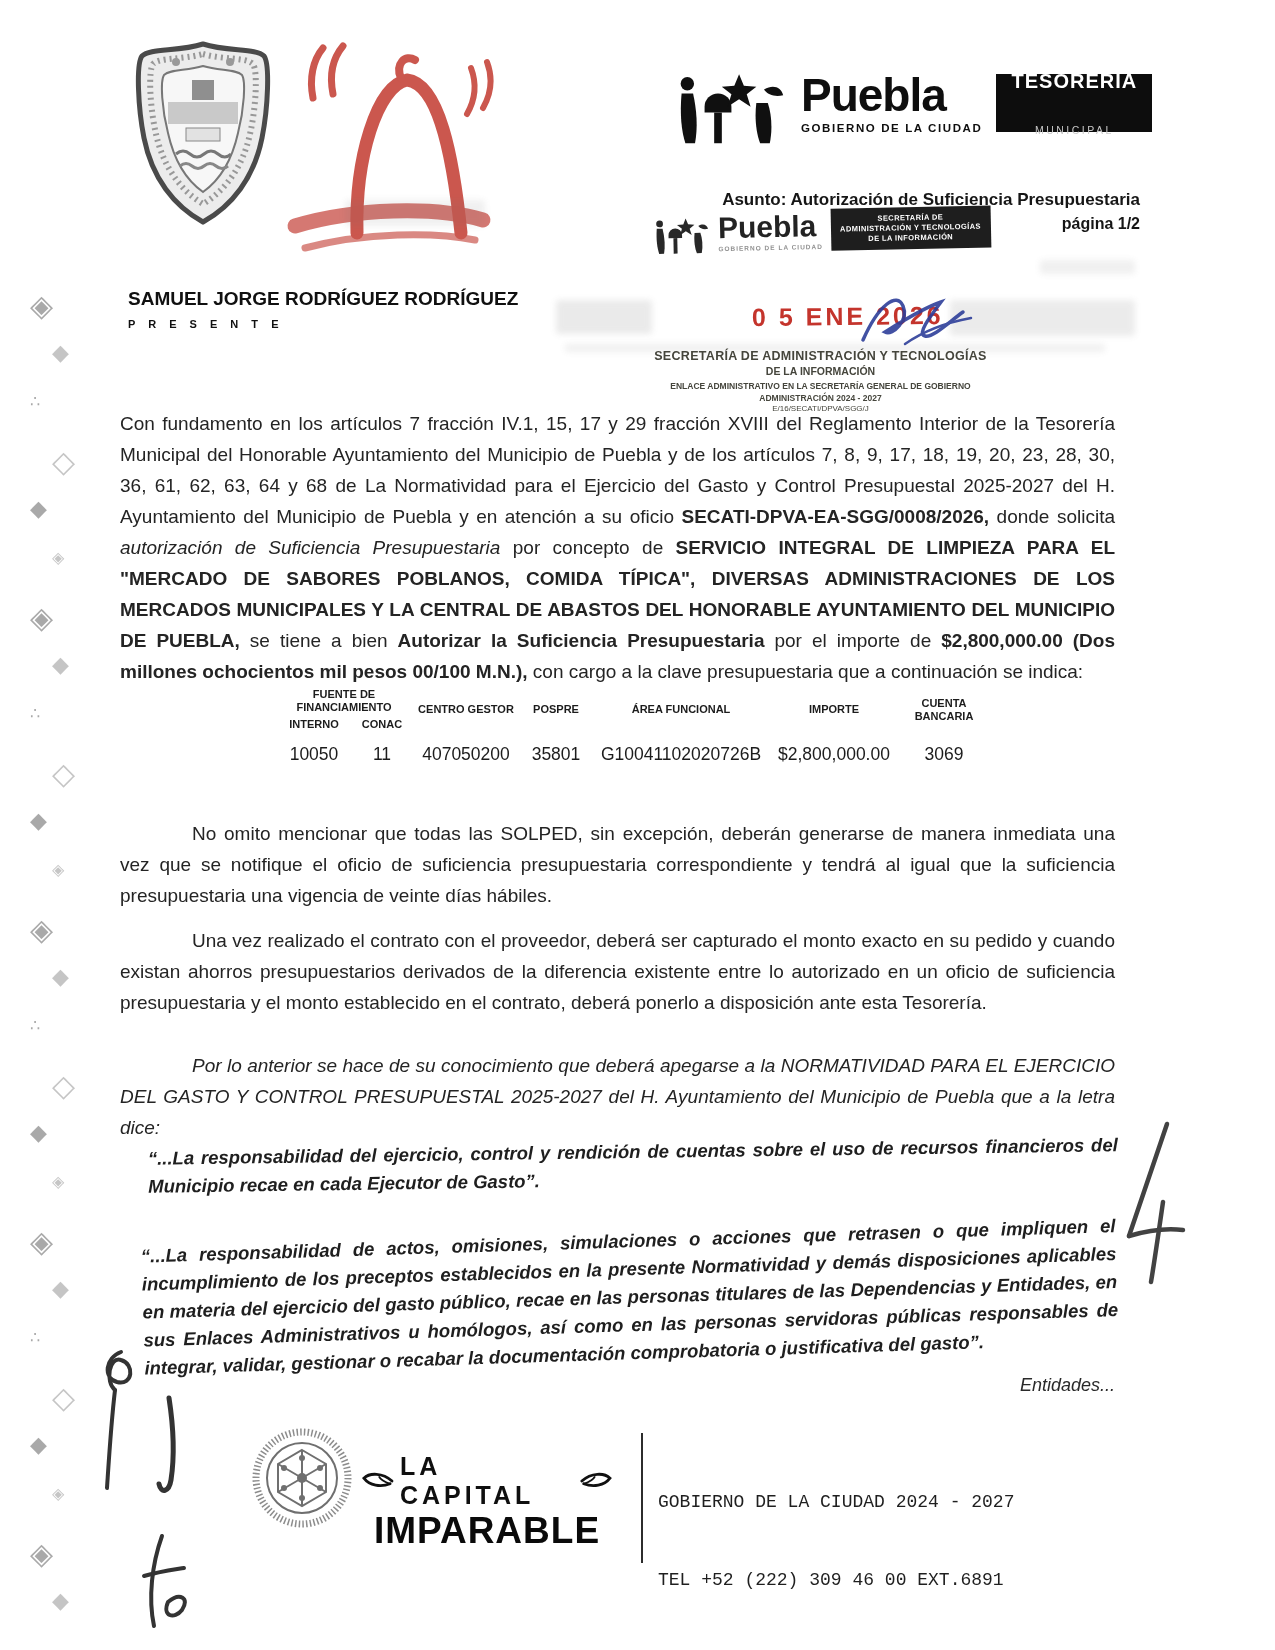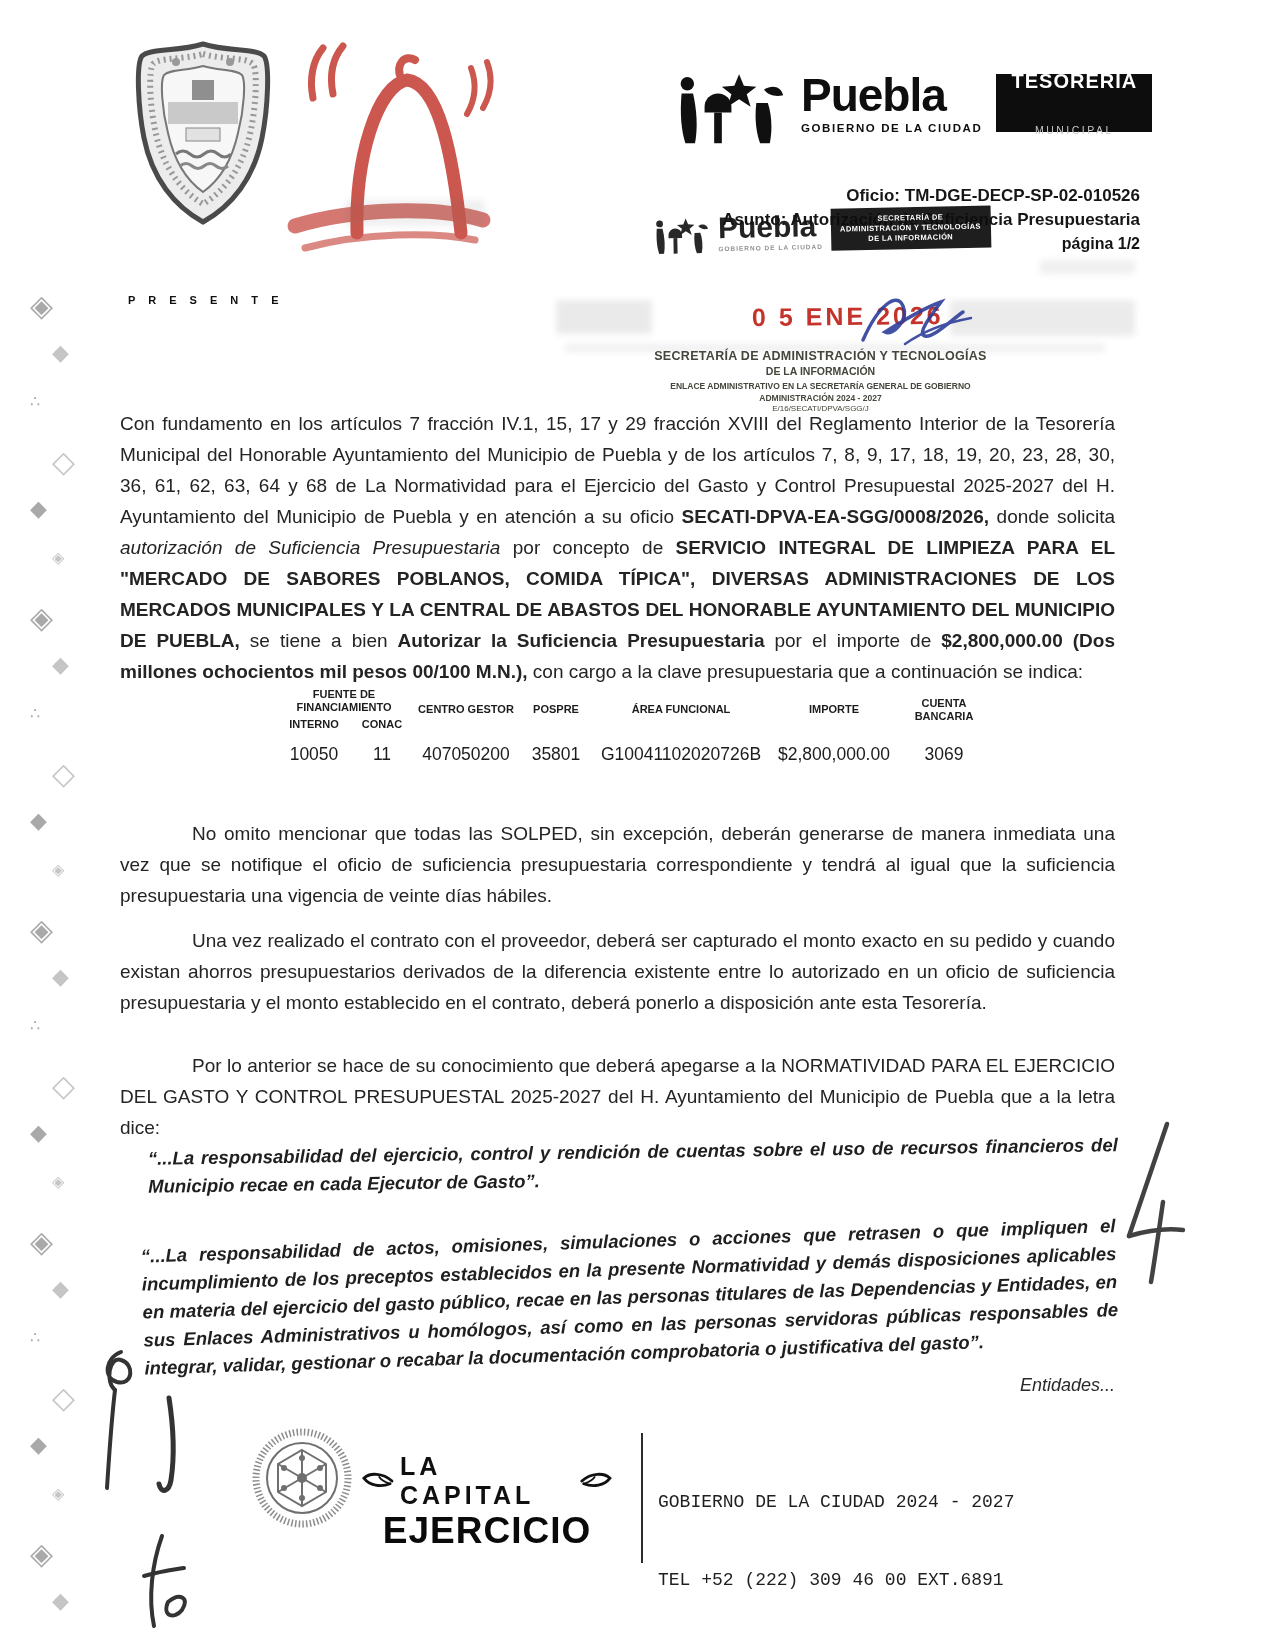--- a/index.html
+++ b/index.html
@@ -137,21 +137,20 @@
       <div class="brandname">Puebla</div>
       <div class="brandsub">GOBIERNO DE LA CIUDAD</div>
     </div>
     <div class="blackbox tes-box">
       <div class="tes1">TESORERÍA</div>
       <div class="tes2">MUNICIPAL</div>
     </div>
   </div>
 
   <div class="abs oficio-block" style="left:640px;top:186px;">
-    <div class="oficio-line">Oficio: TM-DGE-DECP-SP-02-010526</div>
     <div class="asunto-line">Asunto: Autorización de Suficiencia Presupuestaria</div>
     <div class="pagina-line">página 1/2</div>
   </div>
 
   <div class="bleed" style="left:345px;top:200px;width:140px;height:26px;opacity:.10;"></div>
   <div class="bleed" style="left:556px;top:300px;width:96px;height:34px;opacity:.14;"></div>
   <div class="bleed" style="left:950px;top:300px;width:185px;height:36px;opacity:.13;"></div>
   <div class="bleed" style="left:565px;top:344px;width:540px;height:8px;opacity:.10;"></div>
   <div class="bleed" style="left:1040px;top:260px;width:95px;height:14px;opacity:.10;"></div>
 
@@ -172,20 +171,21 @@
       <div class="mini-sub">GOBIERNO DE LA CIUDAD</div>
     </div>
     <div class="blackbox mini-box">
       <div>SECRETARÍA DE</div>
       <div>ADMINISTRACIÓN Y TECNOLOGÍAS</div>
       <div>DE LA INFORMACIÓN</div>
     </div>
   </div>
 
   <div class="abs addressee" style="left:128px;top:287px;">
+    <div class="addr1">SAMUEL JORGE RODRÍGUEZ RODRÍGUEZ</div>
     <div class="addr4">P R E S E N T E</div>
   </div>
 
   <div class="abs datestamp" style="left:752px;top:302px;">0 5 ENE 2026</div>
 
   <svg class="abs" style="left:845px;top:278px;" width="140" height="80" viewBox="0 0 140 80">
     <g fill="none" stroke="#2e3f9a" stroke-width="3.5" stroke-linecap="round" opacity=".9">
       <path d="M18 62 C34 26 52 14 58 28 C64 42 48 58 40 54 C56 44 78 30 96 24 C84 40 72 56 80 58 C88 60 104 44 118 34"></path>
       <path d="M60 66 C80 52 104 44 126 40" stroke-width="2.5"></path>
     </g>
@@ -233,21 +233,21 @@
         <td>G10041102020726B</td>
         <td>$2,800,000.00</td>
         <td>3069</td>
       </tr>
     </tbody>
       </table>
   </div>
 
   <div class="abs para indent" style="left:120px;top:818px;width:995px;">No omito mencionar que todas las SOLPED, sin excepción, deberán generarse de manera inmediata una vez que se notifique el oficio de suficiencia presupuestaria correspondiente y tendrá al igual que la suficiencia presupuestaria una vigencia de veinte días hábiles.</div>
   <div class="abs para indent" style="left:120px;top:925px;width:995px;">Una vez realizado el contrato con el proveedor, deberá ser capturado el monto exacto en su pedido y cuando existan ahorros presupuestarios derivados de la diferencia existente entre lo autorizado en un oficio de suficiencia presupuestaria y el monto establecido en el contrato, deberá ponerlo a disposición ante esta Tesorería.</div>
-  <div class="abs para indent" style="left:120px;top:1050px;width:995px;">Por lo anterior se hace de su conocimiento que deberá apegarse a la NORMATIVIDAD PARA EL EJERCICIO DEL GASTO Y CONTROL PRESUPUESTAL 2025-2027 del H. Ayuntamiento del Municipio de Puebla que a la letra dice:</div>
+  <div class="abs para indent" style="left:120px;top:1050px;width:995px;font-style:italic;">Por lo anterior se hace de su conocimiento que deberá apegarse a la NORMATIVIDAD PARA EL EJERCICIO DEL GASTO Y CONTROL PRESUPUESTAL 2025-2027 del H. Ayuntamiento del Municipio de Puebla que a la letra dice:</div>
 
   <div class="abs quote" style="left:148px;top:1138px;width:970px;transform:rotate(-.8deg);">“...La responsabilidad del ejercicio, control y rendición de cuentas sobre el uso de recursos financieros del Municipio recae en cada Ejecutor de Gasto”.</div>
   <div class="abs quote" style="left:140px;top:1212px;width:975px;transform:rotate(-1.8deg);transform-origin:right top;">“...La responsabilidad de actos, omisiones, simulaciones o acciones que retrasen o que impliquen el incumplimiento de los preceptos establecidos en la presente Normatividad y demás disposiciones aplicables en materia del ejercicio del gasto público, recae en las personas titulares de las Dependencias y Entidades, en sus Enlaces Administrativos u homólogos, así como en las personas servidoras públicas responsables de integrar, validar, gestionar o recabar la documentación comprobatoria o justificativa del gasto”.</div>
 
   <svg class="abs" style="left:1105px;top:1118px;" width="100" height="170" viewBox="0 0 100 170">
     <g fill="none" stroke="#222" stroke-width="4.5" stroke-linecap="round" opacity=".85">
       <path d="M62 6 C48 48 34 88 24 118"></path>
       <path d="M24 118 C44 112 62 110 78 112"></path>
       <path d="M58 84 C54 112 50 140 46 164"></path>
     </g>
@@ -295,21 +295,21 @@
       <svg width="34" height="22" viewBox="0 0 34 22">
         <path d="M32 11 C22 2 8 2 2 8 C8 16 20 18 30 14" fill="none" stroke="#111" stroke-width="3" stroke-linecap="round"></path>
         <path d="M30 14 C24 12 20 10 18 6" stroke="#111" stroke-width="2" fill="none"></path>
       </svg>
       <span class="capital1">LA CAPITAL</span>
       <svg width="34" height="22" viewBox="0 0 34 22" style="transform:scaleX(-1);">
         <path d="M32 11 C22 2 8 2 2 8 C8 16 20 18 30 14" fill="none" stroke="#111" stroke-width="3" stroke-linecap="round"></path>
         <path d="M30 14 C24 12 20 10 18 6" stroke="#111" stroke-width="2" fill="none"></path>
       </svg>
     </div>
-    <div class="capital2">EJERCICIO</div>
+    <div class="capital2">IMPARABLE</div>
   </div>
 
   <div class="abs vline" style="left:641px;top:1433px;height:130px;"></div>
   <div class="abs footer-address" style="left:658px;top:1437px;">
     <div>GOBIERNO DE LA CIUDAD 2024 - 2027</div>
     <div>TEL +52 (222) 309 46 00 EXT.6891</div>
     <div>AV. REFORMA #118</div>
     
   </div>
 

